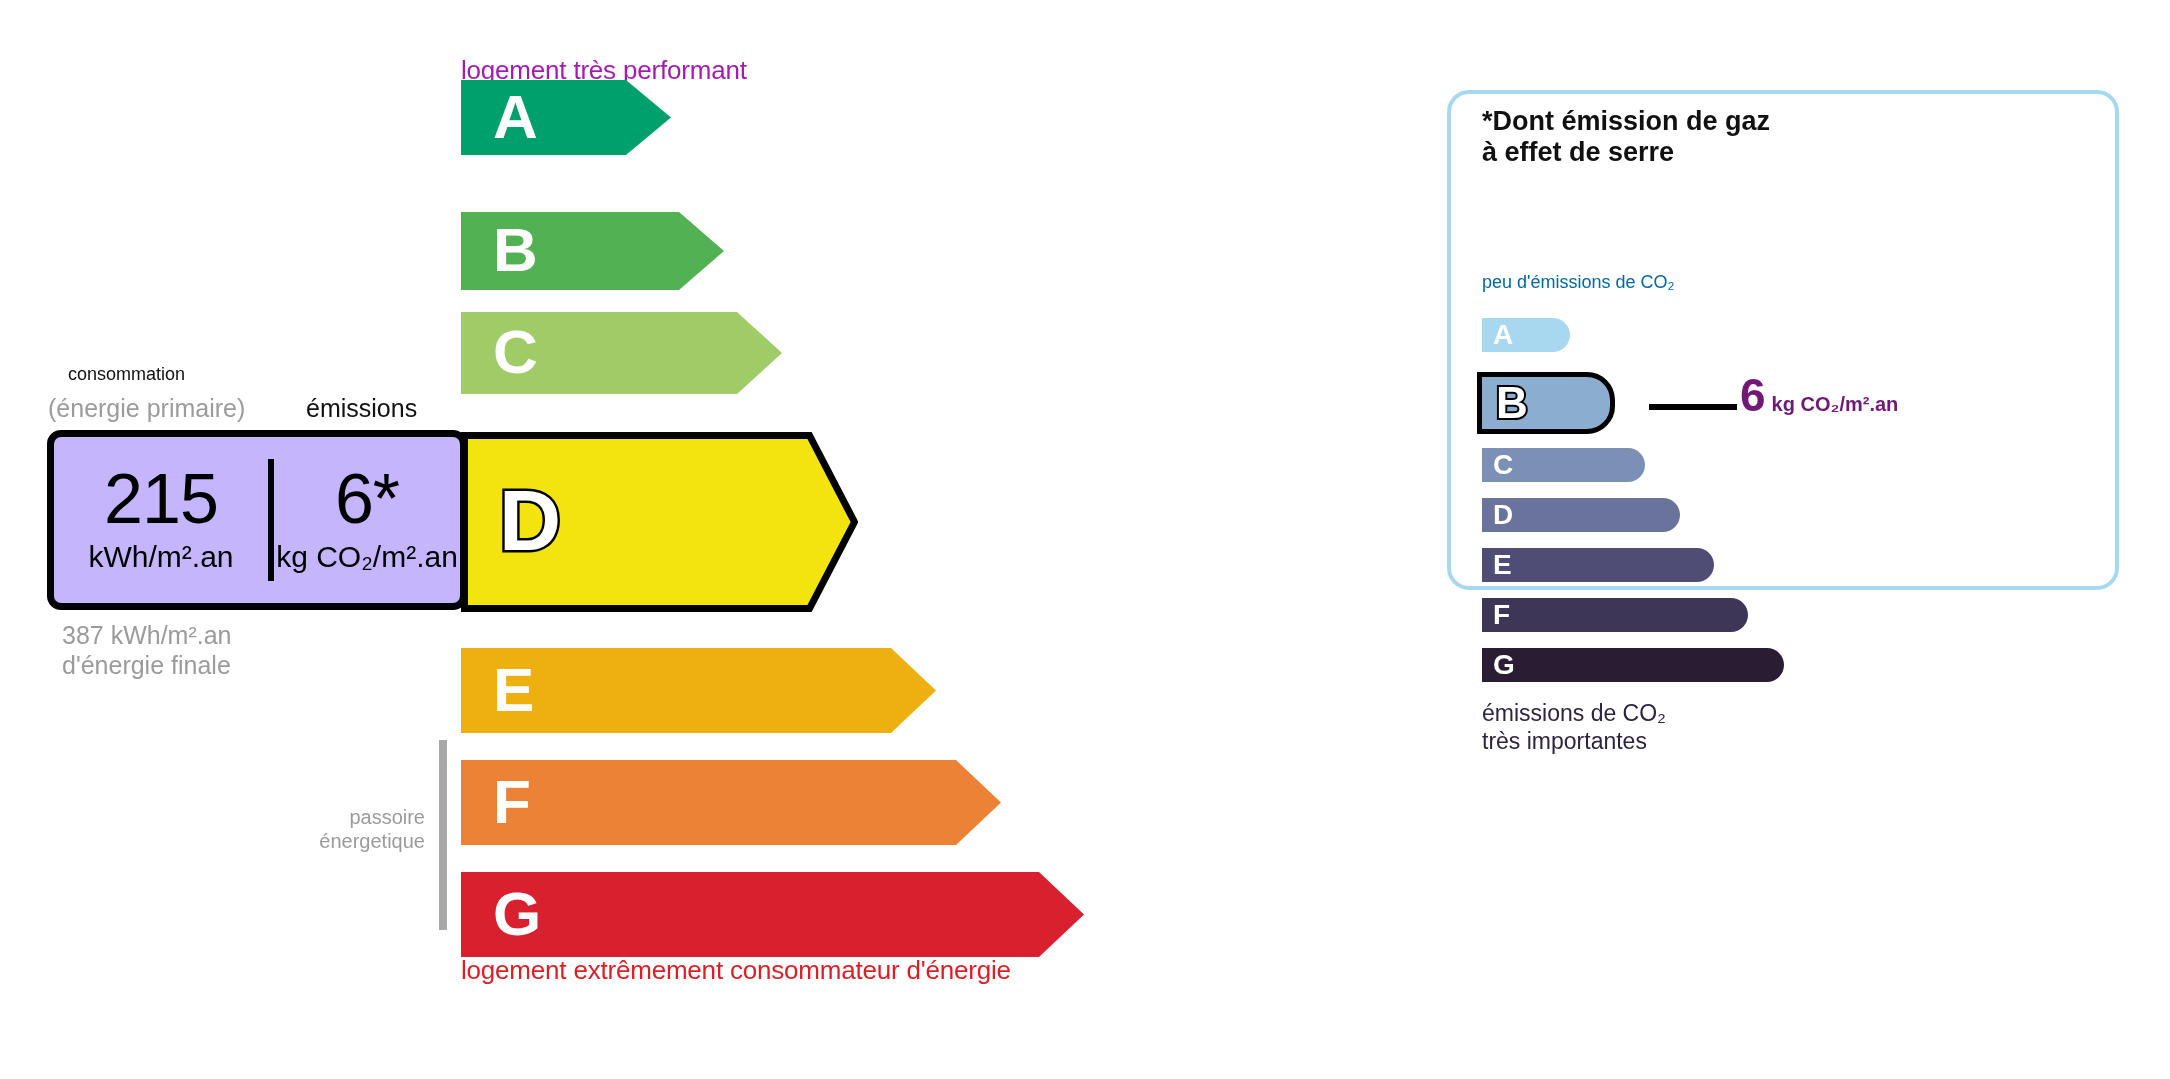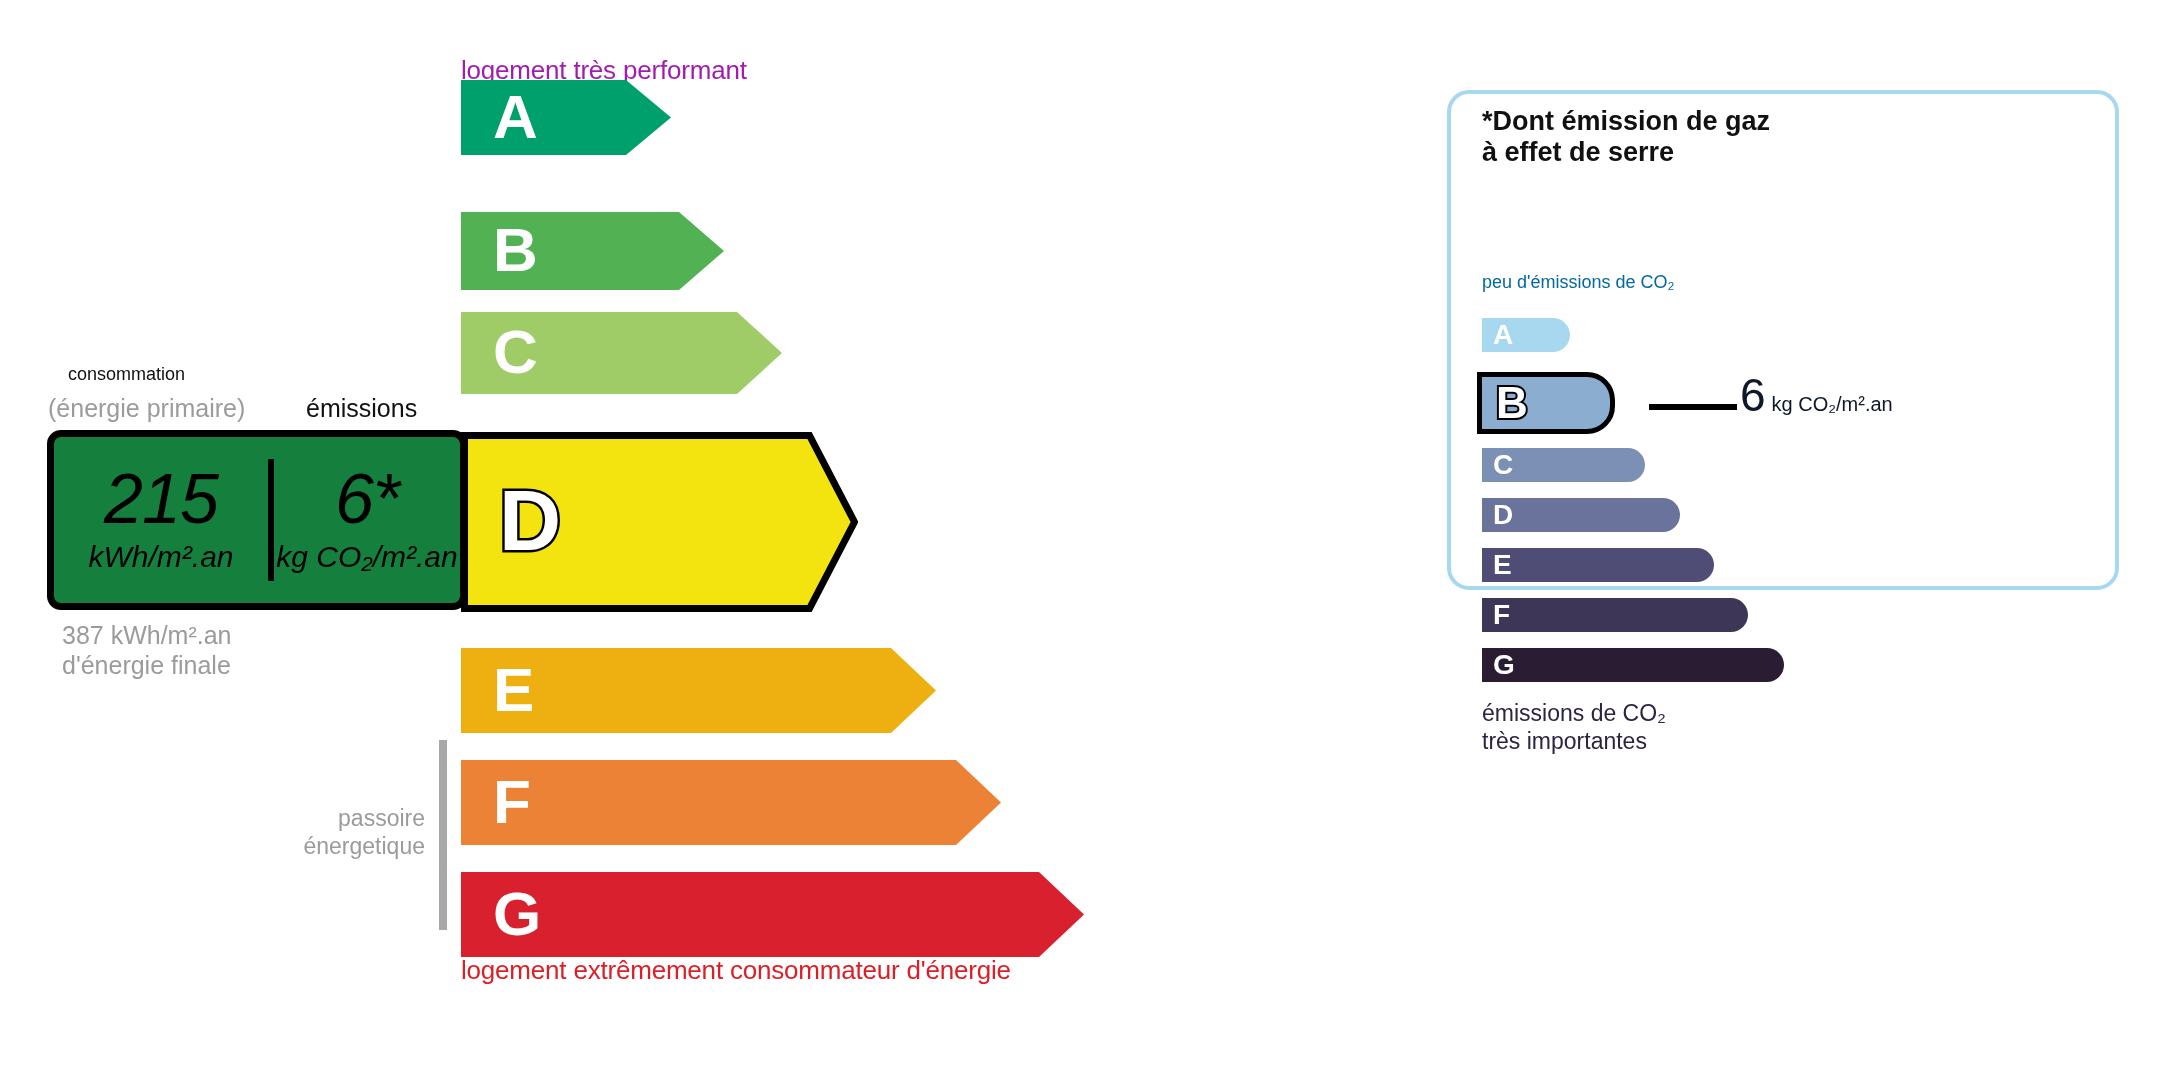--- a/index.html
+++ b/index.html
@@ -84,26 +84,25 @@
   }
 
   
   .value-box {
     left: 47px;
     top: 430px;
     width: 420px;
     height: 180px;
     border: 7px solid #000000;
     border-radius: 14px;
-    background: #15803d;
+    background: #c4b5fd;
     box-sizing: border-box;
     display: flex;
     align-items: stretch;
     z-index: 5;
-    font-style: italic;
   }
   .value-cell {
     flex: 1 1 0;
     display: flex;
     flex-direction: column;
     align-items: center;
     justify-content: center;
     position: relative;
   }
   .value-cell.left { flex: 0 0 214px; }
@@ -140,21 +139,21 @@
     left: 439px;
     top: 740px;
     width: 8px;
     height: 190px;
     background: #a8a8a8;
   }
   .lbl-passoire {
     left: 200px; top: 805px;
     width: 225px;
     text-align: right;
-    font-size: 23px;
+    font-size: 20px;
     color: #9b9b9b;
     line-height: 1.2;
   }
 
   
   .co2-panel {
     left: 1447px;
     top: 90px;
     width: 672px;
     height: 500px;
@@ -218,23 +217,24 @@
     left: 1649px;
     top: 404px;
     width: 88px;
     height: 6px;
     background: #000000;
   }
   .co2-value {
     left: 1740px;
     top: 372px;
     font-size: 46px;
-    color: #0f172a;
+    color: #701a75;
     line-height: 1;
     white-space: nowrap;
+    font-weight: bold;
   }
   .co2-value .unit {
     font-size: 20px;
     margin-left: 6px;
   }
 </style>
 </head>
 <body>
 
 <div id="stage">

